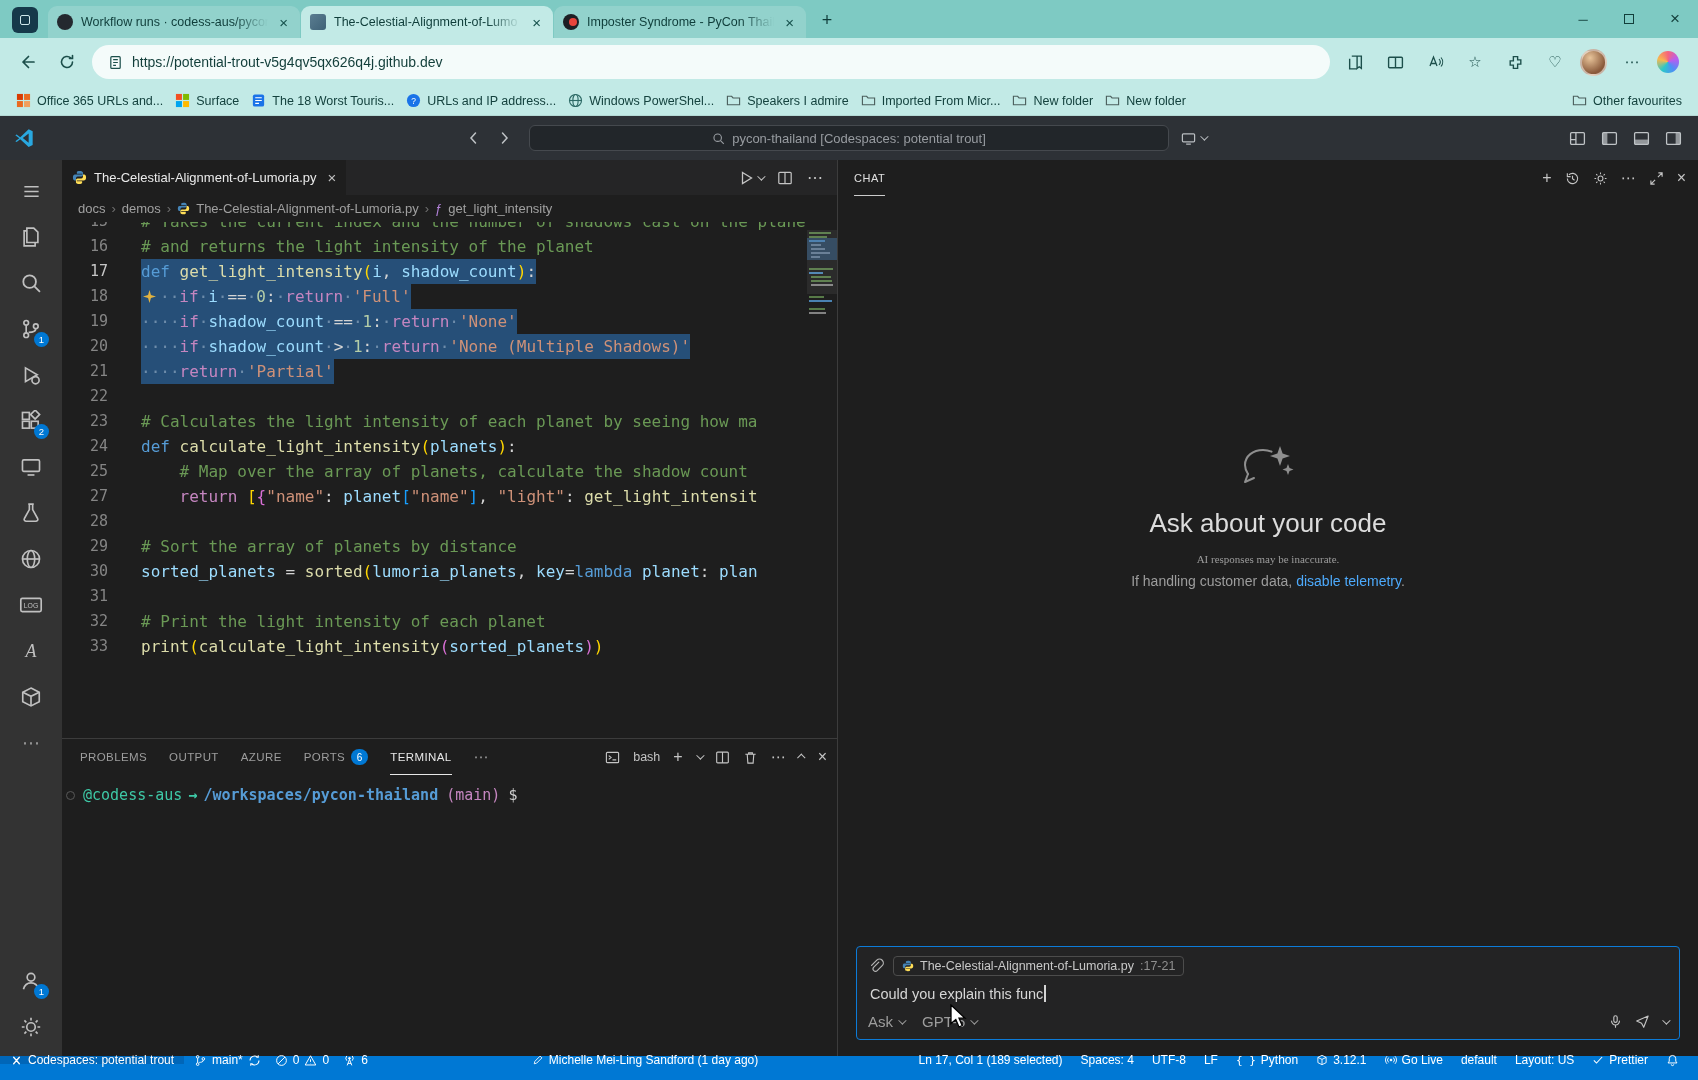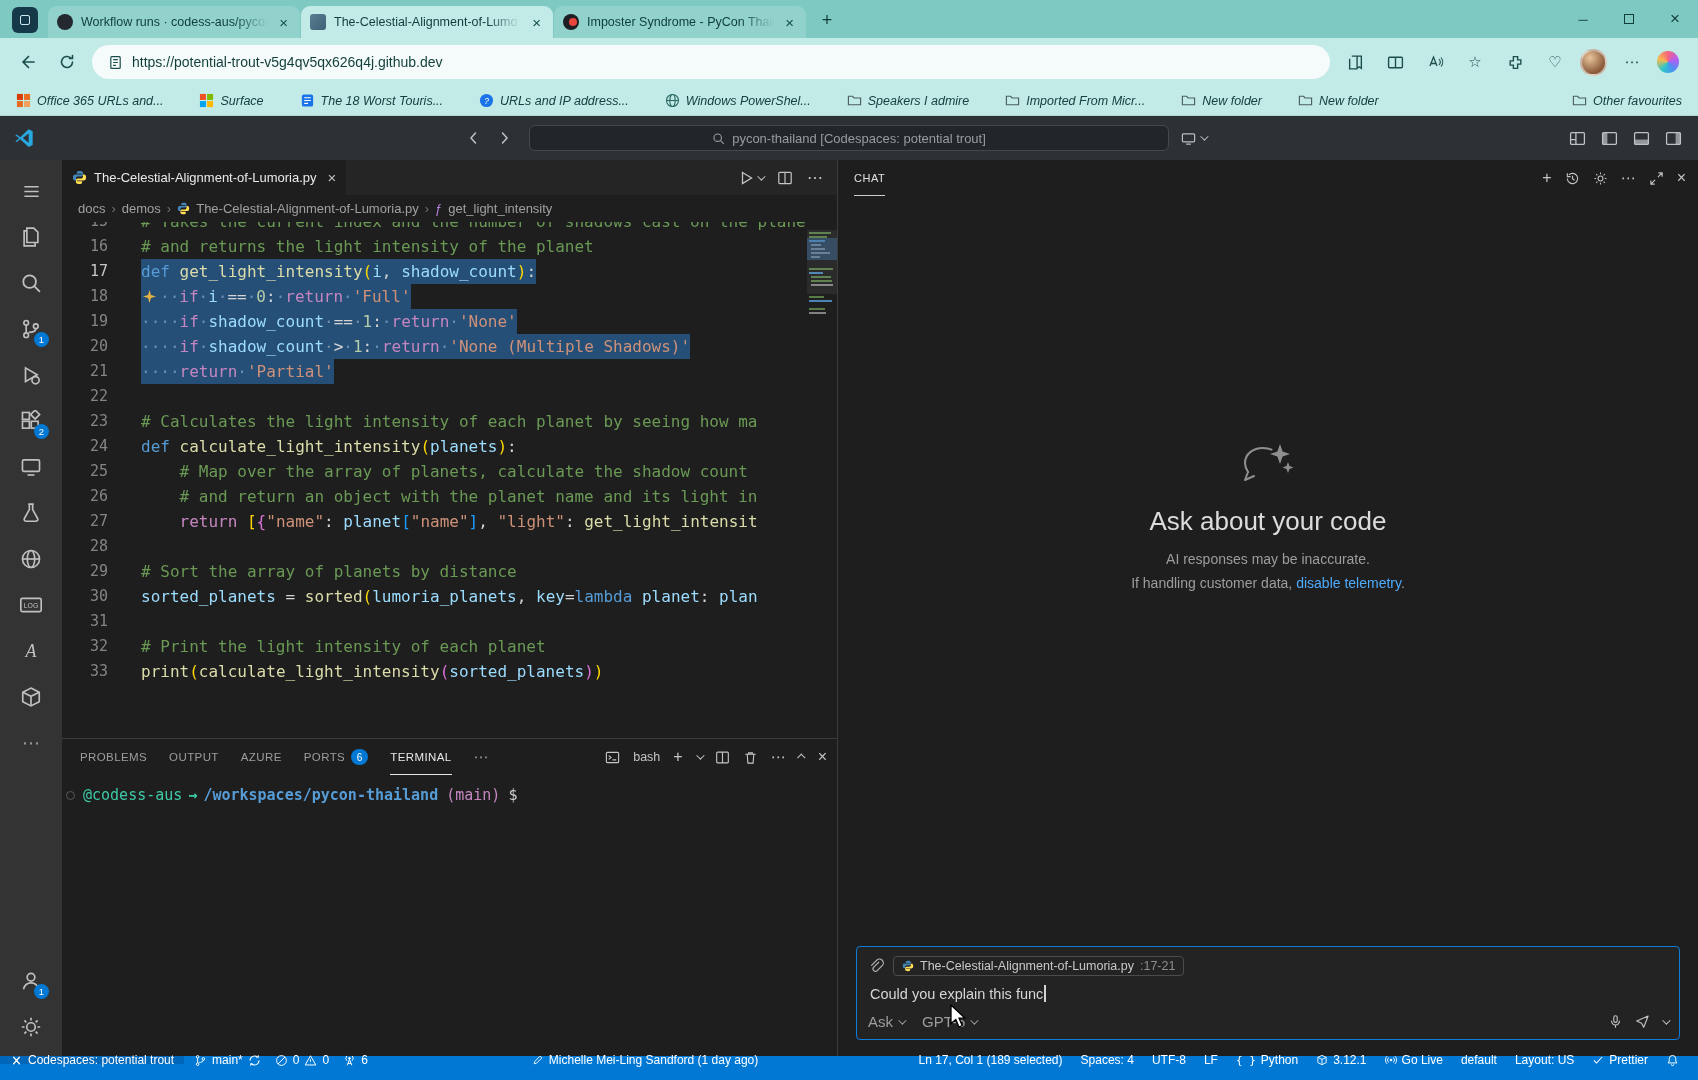--- a/index.html
+++ b/index.html
@@ -26,21 +26,21 @@
 .winctl .close{font-size:17px;}
 
 .addr{height:48px;background:#c2eae6;display:flex;align-items:center;padding:0 12px;gap:10px;flex:0 0 auto;}
 .nav-ic{width:30px;height:30px;display:flex;align-items:center;justify-content:center;color:#1c4f4b;}
 .pill{flex:0 0 1238px;height:34px;background:#f4fbfa;border-radius:17px;display:flex;align-items:center;gap:9px;padding:0 16px;}
 .url{font-size:14px;color:#123e3a;}
 .addr-ic{width:30px;height:30px;display:flex;align-items:center;justify-content:center;color:#1c4f4b;font-size:15px;}
 .avatar{width:27px;height:27px;border-radius:50%;background:radial-gradient(circle at 35% 30%,#e8c49a,#8a5a3b 70%);border:2px solid #ffffff88;}
 .copilot{width:22px;height:22px;border-radius:50%;background:conic-gradient(#f6647c,#b65ef0,#4e8ef7,#2bc8c8,#f8b84e,#f6647c);}
 
-.favrow{height:30px;background:#c2eae6;display:flex;align-items:center;gap:36px;padding:0 16px;font-size:12.5px;color:#14423e;border-bottom:1px solid rgba(0,0,0,.07);flex:0 0 auto;font-style:italic;}
+.favrow{height:30px;background:#c2eae6;display:flex;align-items:center;gap:12px;padding:0 16px;font-size:12.5px;color:#14423e;border-bottom:1px solid rgba(0,0,0,.07);flex:0 0 auto;}
 .favitem{display:flex;align-items:center;gap:6px;white-space:nowrap;}
 .fi{width:15px;height:15px;display:inline-flex;}
 .otherfav{margin-left:auto;display:flex;align-items:center;gap:6px;}
 
 
 .vscode{flex:1;display:flex;flex-direction:column;min-height:0;}
 .titlebar{height:44px;background:#2d3136;display:flex;align-items:center;position:relative;flex:0 0 auto;color:#c3c6c9;}
 .tb-logo{margin:0 12px 0 14px;display:flex;}
 .tb-arrows{display:flex;gap:14px;margin-left:420px;color:#bfc3c6;}
 .tb-search{position:absolute;left:50%;transform:translateX(-50%);width:640px;height:26px;background:#22262a;border:1px solid #45494e;border-radius:6px;display:flex;align-items:center;justify-content:center;gap:7px;font-size:13px;color:#989ca1;}
@@ -98,21 +98,21 @@
 .tprompt{color:#cccccc;padding-left:8px;}
 
 
 .chat{width:861px;background:#1e1e1e;border-left:1px solid #3c3c3c;display:flex;flex-direction:column;flex:0 0 auto;justify-content:space-between;}
 .chead{height:36px;display:flex;align-items:center;padding:0 12px 0 16px;flex:0 0 auto;}
 .chead-t{font-size:11px;letter-spacing:.5px;color:#e0e0e0;height:100%;display:flex;align-items:center;box-shadow:inset 0 -1px 0 #cccccc;}
 .chead-acts{margin-left:auto;display:flex;gap:13px;color:#c5c5c5;align-items:center;}
 .cbody{flex:1;display:flex;flex-direction:column;align-items:center;justify-content:center;min-height:0;}
 .cempty{display:flex;flex-direction:column;align-items:center;margin-bottom:110px;color:#8f8f8f;}
 .cempty h1{font-size:26px;font-weight:500;color:#dcdcdc;margin:20px 0 14px;}
-.csub{font-size:14px;color:#9d9d9d;}
+.csub{font-size:11px;color:#9d9d9d;font-family:Liberation Serif, serif;}
 .ctele{font-size:14px;color:#9d9d9d;margin-top:8px;}
 .clink{color:#4daafc;}
 .cinput{margin:0 18px 16px;border:1px solid #0c7bd8;border-radius:4px;background:#232324;padding:9px 11px;flex:0 0 auto;}
 .crow1{display:flex;align-items:center;gap:9px;margin-bottom:9px;color:#b5b5b5;}
 .chip{display:inline-flex;align-items:center;gap:6px;border:1px solid #4c4c4c;border-radius:4px;padding:2px 8px;font-size:12.5px;color:#c8c8c8;}
 .chip-range{color:#8f8f8f;}
 .crow2{font-size:14.5px;color:#d6d6d6;margin-bottom:11px;padding-left:2px;}
 .caret{display:inline-block;width:1.5px;height:17px;background:#d4d4d4;margin-left:1px;vertical-align:-3px;}
 .crow3{display:flex;align-items:center;gap:18px;font-size:15px;color:#9d9d9d;}
 .ddl{display:flex;align-items:center;gap:5px;}
@@ -498,21 +498,20 @@
               <div class="cl"><span class="g">16</span><span class="lt"><span class="t-com"># and returns the light intensity of the planet</span></span></div>
               <div class="cl"><span class="g gact">17</span><span class="lt sel"><span class="t-kw">def</span><span class="t-ws"> </span><span class="t-fn">get_light_intensity</span><span class="t-b1">(</span><span class="t-vr">i</span><span class="t-pu">,</span><span class="t-ws"> </span><span class="t-vr">shadow_count</span><span class="t-b1">)</span><span class="t-pu">:</span></span></div>
               <div class="cl"><span class="g">18</span><span class="lt sel"><span class="t-sparkle"></span><span class="t-wd">··</span><span class="t-ct">if</span><span class="t-wd">·</span><span class="t-vr">i</span><span class="t-wd">·</span><span class="t-op">==</span><span class="t-wd">·</span><span class="t-nu">0</span><span class="t-pu">:</span><span class="t-wd">·</span><span class="t-ct">return</span><span class="t-wd">·</span><span class="t-st">'Full'</span></span></div>
               <div class="cl"><span class="g">19</span><span class="lt sel"><span class="t-wd">····</span><span class="t-ct">if</span><span class="t-wd">·</span><span class="t-vr">shadow_count</span><span class="t-wd">·</span><span class="t-op">==</span><span class="t-wd">·</span><span class="t-nu">1</span><span class="t-pu">:</span><span class="t-wd">·</span><span class="t-ct">return</span><span class="t-wd">·</span><span class="t-st">'None'</span></span></div>
               <div class="cl"><span class="g">20</span><span class="lt sel"><span class="t-wd">····</span><span class="t-ct">if</span><span class="t-wd">·</span><span class="t-vr">shadow_count</span><span class="t-wd">·</span><span class="t-op">&gt;</span><span class="t-wd">·</span><span class="t-nu">1</span><span class="t-pu">:</span><span class="t-wd">·</span><span class="t-ct">return</span><span class="t-wd">·</span><span class="t-st">'None (Multiple Shadows)'</span></span></div>
               <div class="cl"><span class="g">21</span><span class="lt sel"><span class="t-wd">····</span><span class="t-ct">return</span><span class="t-wd">·</span><span class="t-st">'Partial'</span></span></div>
               <div class="cl"><span class="g">22</span><span class="lt"></span></div>
               <div class="cl"><span class="g">23</span><span class="lt"><span class="t-com"># Calculates the light intensity of each planet by seeing how ma</span></span></div>
               <div class="cl"><span class="g">24</span><span class="lt"><span class="t-kw">def</span><span class="t-ws"> </span><span class="t-fn">calculate_light_intensity</span><span class="t-b1">(</span><span class="t-vr">planets</span><span class="t-b1">)</span><span class="t-pu">:</span></span></div>
               <div class="cl"><span class="g">25</span><span class="lt"><span class="t-ws">    </span><span class="t-com"># Map over the array of planets, calculate the shadow count</span></span></div>
-              <div class="cl"><span class="g">26</span><span class="lt"><span class="t-ws">    </span><span class="t-com"># and return an object with the planet name and its light in</span></span></div>
               <div class="cl"><span class="g">27</span><span class="lt"><span class="t-ws">    </span><span class="t-ct">return</span><span class="t-ws"> </span><span class="t-b1">[</span><span class="t-b2">{</span><span class="t-st">"name"</span><span class="t-pu">:</span><span class="t-ws"> </span><span class="t-vr">planet</span><span class="t-b3">[</span><span class="t-st">"name"</span><span class="t-b3">]</span><span class="t-pu">,</span><span class="t-ws"> </span><span class="t-st">"light"</span><span class="t-pu">:</span><span class="t-ws"> </span><span class="t-fn">get_light_intensit</span></span></div>
               <div class="cl"><span class="g">28</span><span class="lt"></span></div>
               <div class="cl"><span class="g">29</span><span class="lt"><span class="t-com"># Sort the array of planets by distance</span></span></div>
               <div class="cl"><span class="g">30</span><span class="lt"><span class="t-vr">sorted_planets</span><span class="t-ws"> </span><span class="t-op">=</span><span class="t-ws"> </span><span class="t-fn">sorted</span><span class="t-b1">(</span><span class="t-vr">lumoria_planets</span><span class="t-pu">,</span><span class="t-ws"> </span><span class="t-vr">key</span><span class="t-op">=</span><span class="t-kw">lambda</span><span class="t-ws"> </span><span class="t-vr">planet</span><span class="t-pu">:</span><span class="t-ws"> </span><span class="t-vr">plan</span></span></div>
               <div class="cl"><span class="g">31</span><span class="lt"></span></div>
               <div class="cl"><span class="g">32</span><span class="lt"><span class="t-com"># Print the light intensity of each planet</span></span></div>
               <div class="cl"><span class="g">33</span><span class="lt"><span class="t-fn">print</span><span class="t-b1">(</span><span class="t-fn">calculate_light_intensity</span><span class="t-b2">(</span><span class="t-vr">sorted_planets</span><span class="t-b2">)</span><span class="t-b1">)</span></span></div>
             </div>
           <div class="minimap">
             <svg width="30" height="170" viewBox="0 0 30 170">

